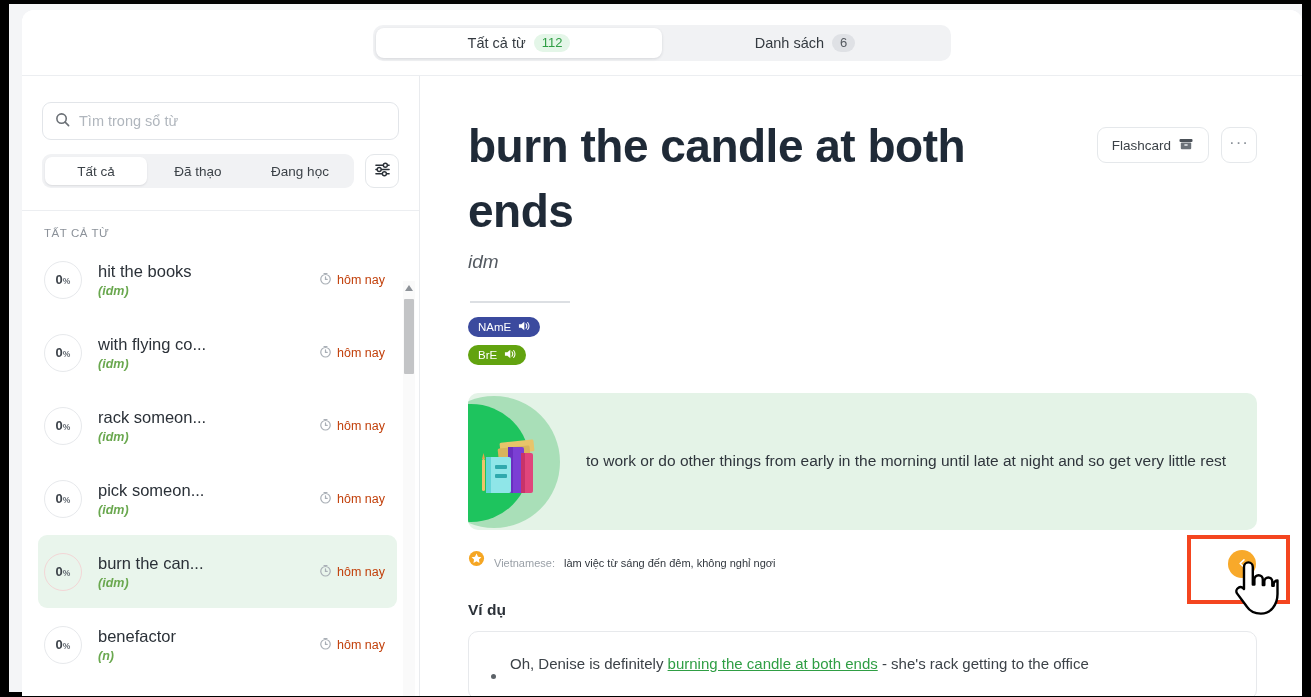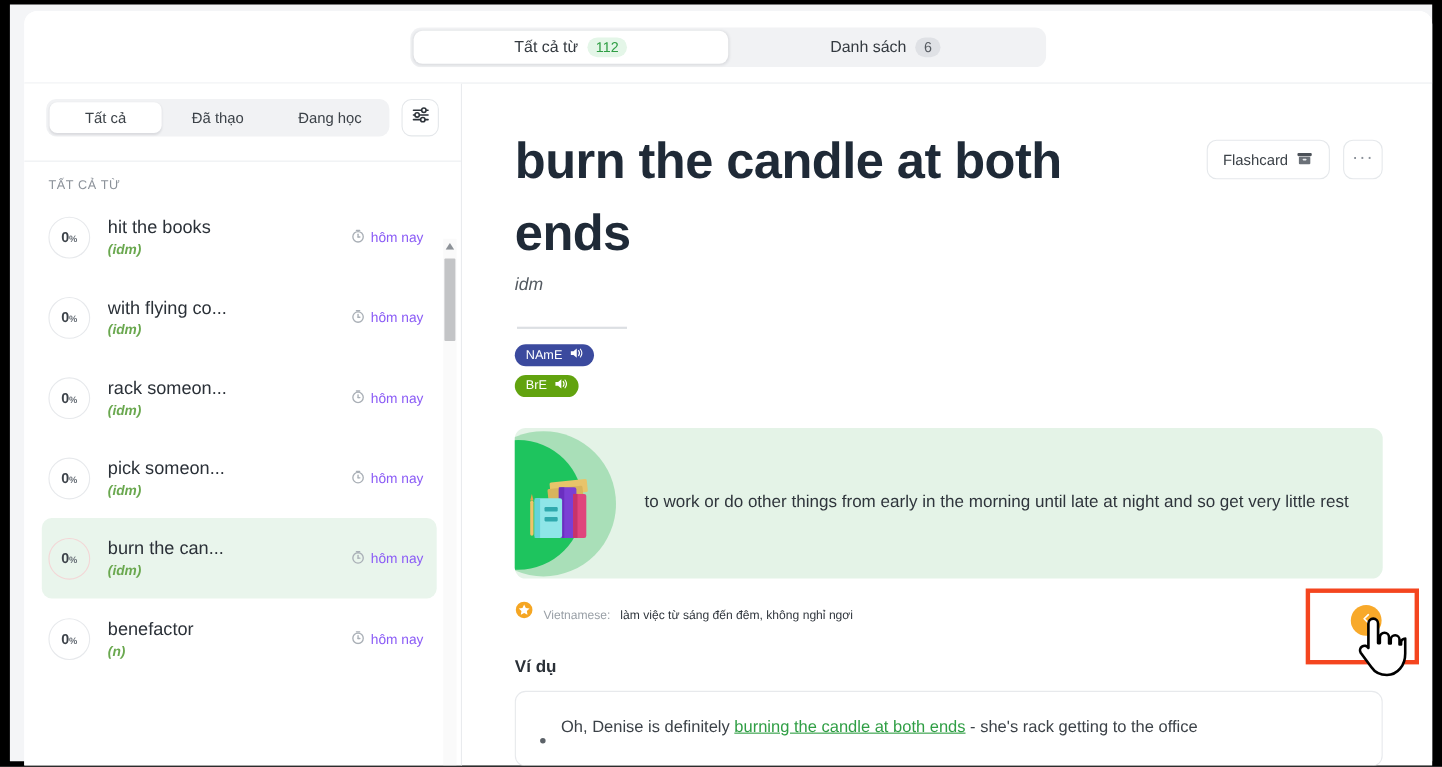--- a/index.html
+++ b/index.html
@@ -191,21 +191,21 @@
     color: #6aa84f;
     font-style: italic;
     font-weight: bold;
     margin-top: 3px;
   }
   .wtime {
     display: flex;
     align-items: center;
     gap: 5px;
     font-size: 12.5px;
-    color: #8b5cf6;
+    color: #c2410c;
     flex: 0 0 auto;
   }
 
   .vscroll {
     position: absolute;
     right: 4px; top: 38px;
     width: 12px;
     bottom: 0;
     background: #fafafa;
   }
@@ -263,21 +263,21 @@
     border-radius: 9px;
     background: #fff;
     display: flex; align-items: center; justify-content: center;
     color: #8b9199;
     font-size: 17px;
     letter-spacing: 1px;
     cursor: pointer;
     padding-bottom: 5px;
   }
   .pos {
-    font-size: 16px;
+    font-size: 19px;
     font-style: italic;
     color: #545a61;
     margin-top: 6px;
   }
   .hr { width: 100px; height: 2px; background: #dcdfe3; margin: 28px 0 14px 2px; }
 
   .pronrow { display: flex; flex-direction: column; gap: 8px; }
   .pill {
     display: inline-flex;
     align-items: center;
@@ -417,20 +417,31 @@
         <span>Danh sách</span>
         <span class="tabbadge gray">6</span>
       </div>
     </div>
   </div>
 
   <div class="body">
 
     <div class="sidebar">
 
+      <div class="searchwrap">
+        <div class="searchbox">
+          <span>
+            <svg width="15" height="15" viewBox="0 0 16 16" fill="none">
+              <circle cx="7" cy="7" r="5" stroke="#6b7076" stroke-width="1.7"></circle>
+              <line x1="10.8" y1="10.8" x2="14.5" y2="14.5" stroke="#6b7076" stroke-width="1.7" stroke-linecap="round"></line>
+            </svg>
+          </span>
+          <input type="text" placeholder="Tìm trong sổ từ" style="">
+        </div>
+      </div>
 
       <div class="filterrow">
         <div class="segset">
           <div class="seg active">Tất cả</div>
           <div class="seg">Đã thạo</div>
           <div class="seg">Đang học</div>
         </div>
         <div class="iconbtn">
           <span>
             <svg width="17" height="17" viewBox="0 0 18 18" fill="none">

